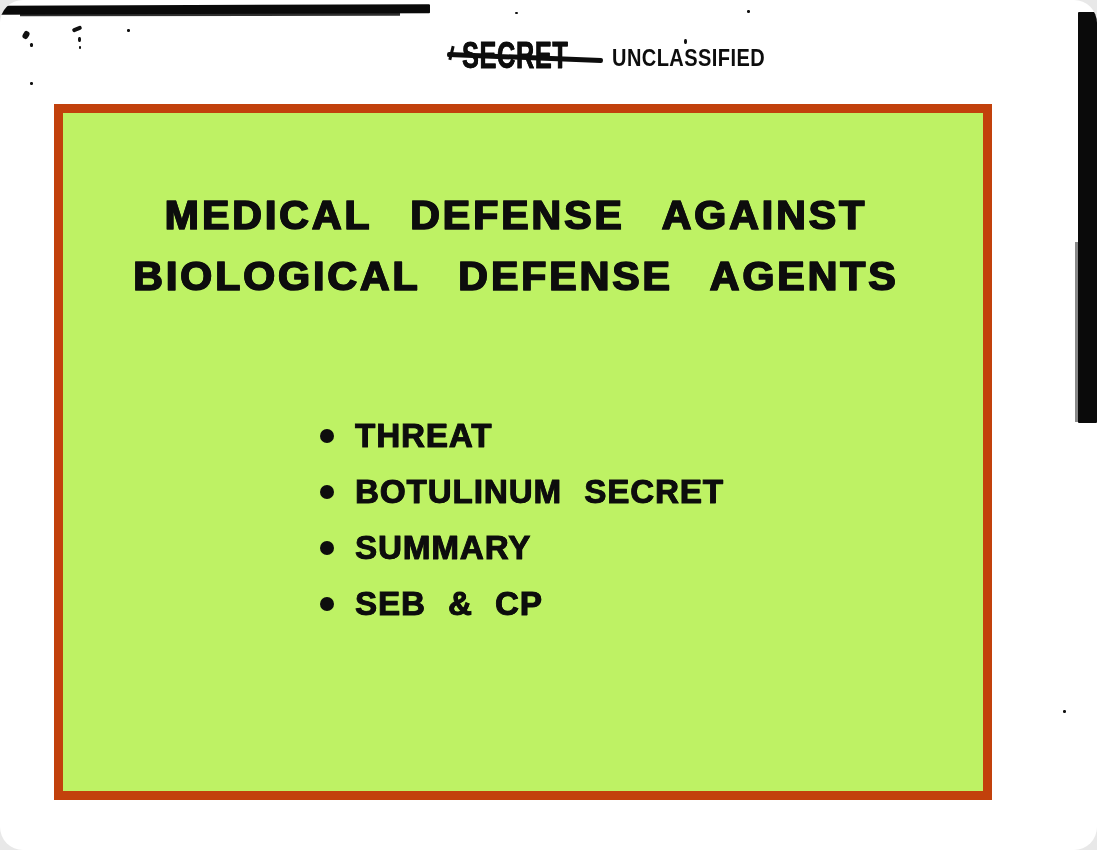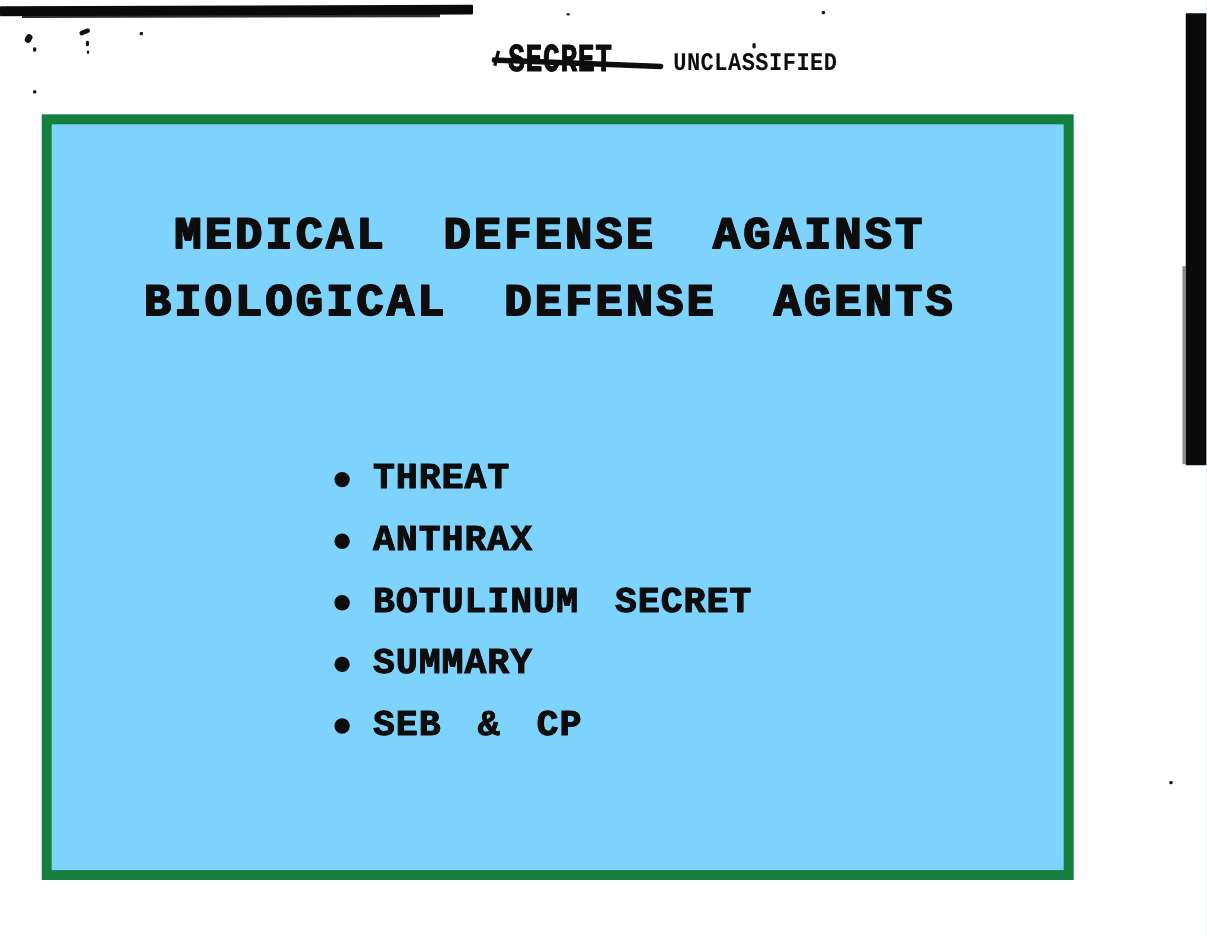--- a/index.html
+++ b/index.html
@@ -2,23 +2,24 @@
 <html><head>
 <meta charset="utf-8">
 <style>
   * { margin: 0; padding: 0; box-sizing: border-box; }
   html, body { background: #e8e8e8; }
   .page {
     position: relative;
     width: 1097px;
     height: 850px;
     background: #ffffff;
-    font-family: Liberation Mono, monospace;
+    font-family: Liberation Sans, sans-serif;
     color: #0d0d0d;
     overflow: hidden;
+    border-radius: 23px;
   }
 
   
   .artifact { position: absolute; background: #0a0a0a; }
   .top-bar   { left: 0;      top: 5px;   width: 430px; height: 9px;  transform: rotate(-0.2deg); border-radius: 1px; }
   .top-bar::after { content:""; position:absolute; left:20px; top:8px; width:380px; height:3px; background:#0a0a0a; opacity:.85; transform: rotate(0.1deg); }
   .right-bar { left: 1078px; top: 12px;  width: 19px;  height: 411px; border-radius: 1px; }
   .right-bar::after { content:""; position:absolute; left:-3px; top:230px; width:3px; height:180px; background:#3a3a3a; opacity:.6; }
 
   .speck { position: absolute; background: #111; border-radius: 40%; }
@@ -44,24 +45,24 @@
   }
   .unclassified {
     position: absolute; left: 612px; top: 47px;
     font-size: 23px; font-weight: bold; line-height: 23px;
     transform: scaleX(0.87); transform-origin: left top;
     letter-spacing: 0.5px;
   }
 
   
   .slide-box {
-    position: absolute; left: 38px; top: 104px;
+    position: absolute; left: 54px; top: 104px;
     width: 938px; height: 696px;
-    border: 9px solid #15803d;
-    background: #7dd3fc;
+    border: 9px solid #c2410c;
+    background: #bef264;
   }
   .title {
     position: absolute; left: 8px; top: 72px;
     width: 890px; text-align: center;
     font-size: 41px; font-weight: bold; line-height: 61px;
     letter-spacing: 3px; word-spacing: 24px;
     -webkit-text-stroke: 1.6px #0d0d0d;
     text-shadow: 0.8px 0 0 #0d0d0d, -0.8px 0 0 #0d0d0d;
   }
   .bullets {
@@ -118,24 +119,20 @@
       <div>BIOLOGICAL DEFENSE AGENTS</div>
     </div>
 
     <ul class="bullets">
       <li class="bullet-row">
         <span class="dot"></span>
         <span class="bullet-label">THREAT</span>
       </li>
       <li class="bullet-row">
         <span class="dot"></span>
-        <span class="bullet-label">ANTHRAX</span>
-      </li>
-      <li class="bullet-row">
-        <span class="dot"></span>
         <span class="bullet-label">BOTULINUM SECRET</span>
       </li>
       <li class="bullet-row">
         <span class="dot"></span>
         <span class="bullet-label">SUMMARY</span>
       </li>
       <li class="bullet-row">
         <span class="dot"></span>
         <span class="bullet-label">SEB &amp; CP</span>
       </li>

